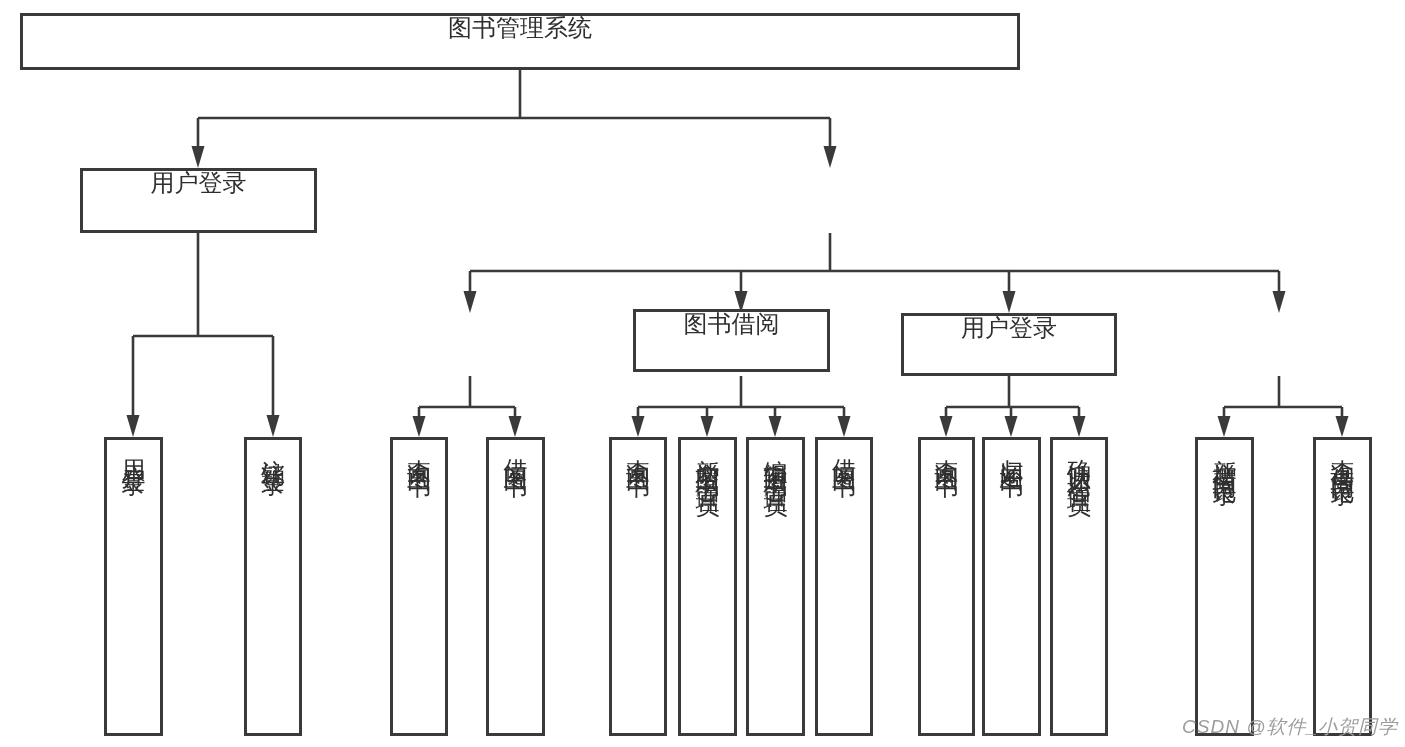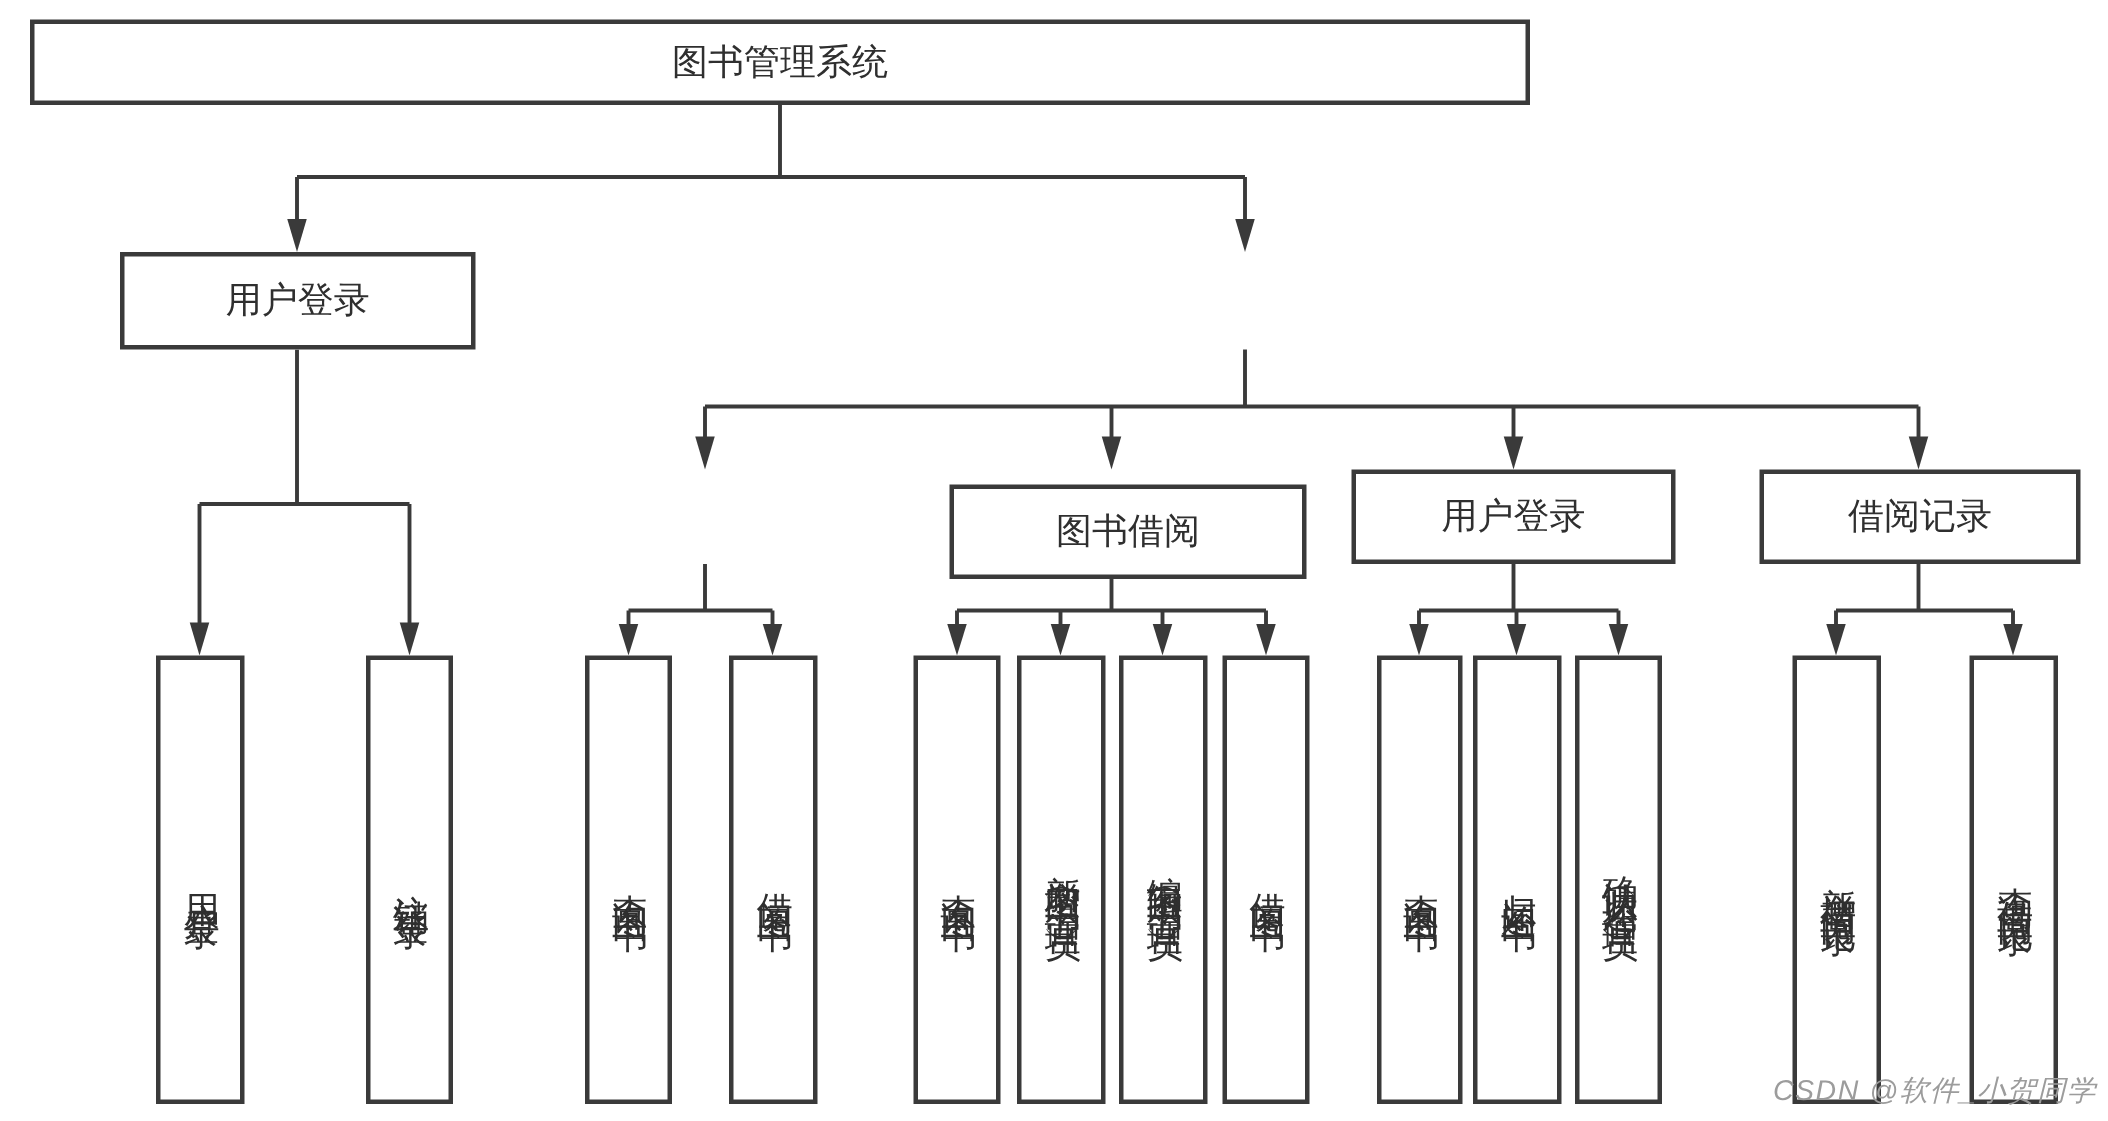--- a/index.html
+++ b/index.html
@@ -17,21 +17,21 @@
     overflow:hidden;
   }
   .connectors{position:absolute;left:0;top:0;width:1405px;height:747px;}
   .connectors path.ln{stroke:var(--line);stroke-width:2.6;fill:none;}
   .connectors path.arrow{fill:var(--line);stroke:none;}
   .node{
     position:absolute;
     box-sizing:border-box;
     border:3px solid var(--line);
     background:#fff;
-    display:flex;align-items:center;justify-content:center;
+    display:flex;align-items:flex-start;justify-content:center;
     color:var(--text);
     font-size:24px;
     line-height:1;
   }
   .node.leaf span{
     writing-mode:vertical-rl;
     text-orientation:mixed;
     letter-spacing:5px;
     white-space:nowrap;
   }
@@ -113,28 +113,25 @@
   </svg>
 
   <div class="node" style="left:20px;top:13px;width:1000px;height:57px">
     <span>图书管理系统</span>
   </div>
 
   <div class="node" style="left:80px;top:168px;width:237px;height:65px">
     <span>用户登录</span>
   </div>
 
-  <div class="node" style="left:633px;top:323px;width:238px;height:63px">
+  <div class="node" style="left:633px;top:309px;width:197px;height:63px">
     <span>图书借阅</span>
   </div>
   <div class="node" style="left:901px;top:313px;width:216px;height:63px">
     <span>用户登录</span>
-  </div>
-  <div class="node" style="left:1173px;top:313px;width:214px;height:63px">
-    <span>借阅记录</span>
   </div>
 
   <div class="node leaf" style="left:104px;top:437px;width:59px;height:299px">
     <span>用户登录</span>
   </div>
   <div class="node leaf" style="left:244px;top:437px;width:58px;height:299px">
     <span>注销登录</span>
   </div>
   <div class="node leaf" style="left:390px;top:437px;width:58px;height:299px">
     <span>查询图书</span>

